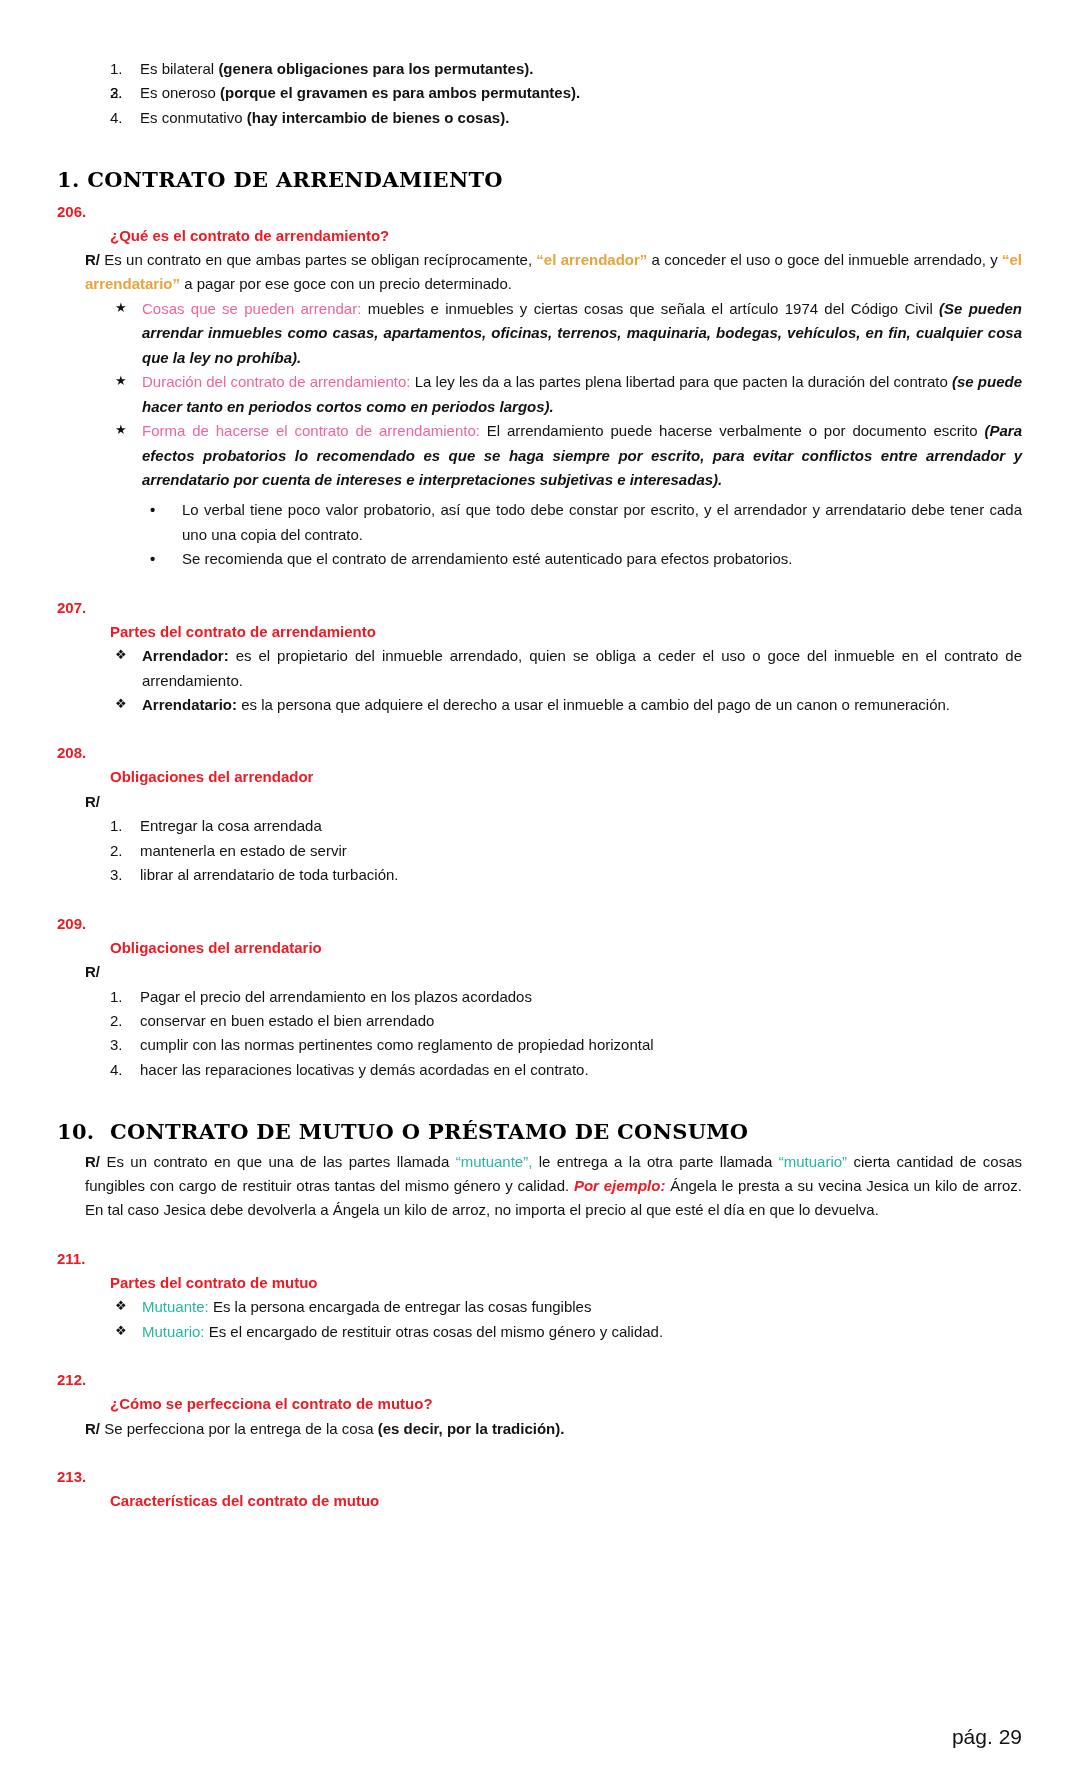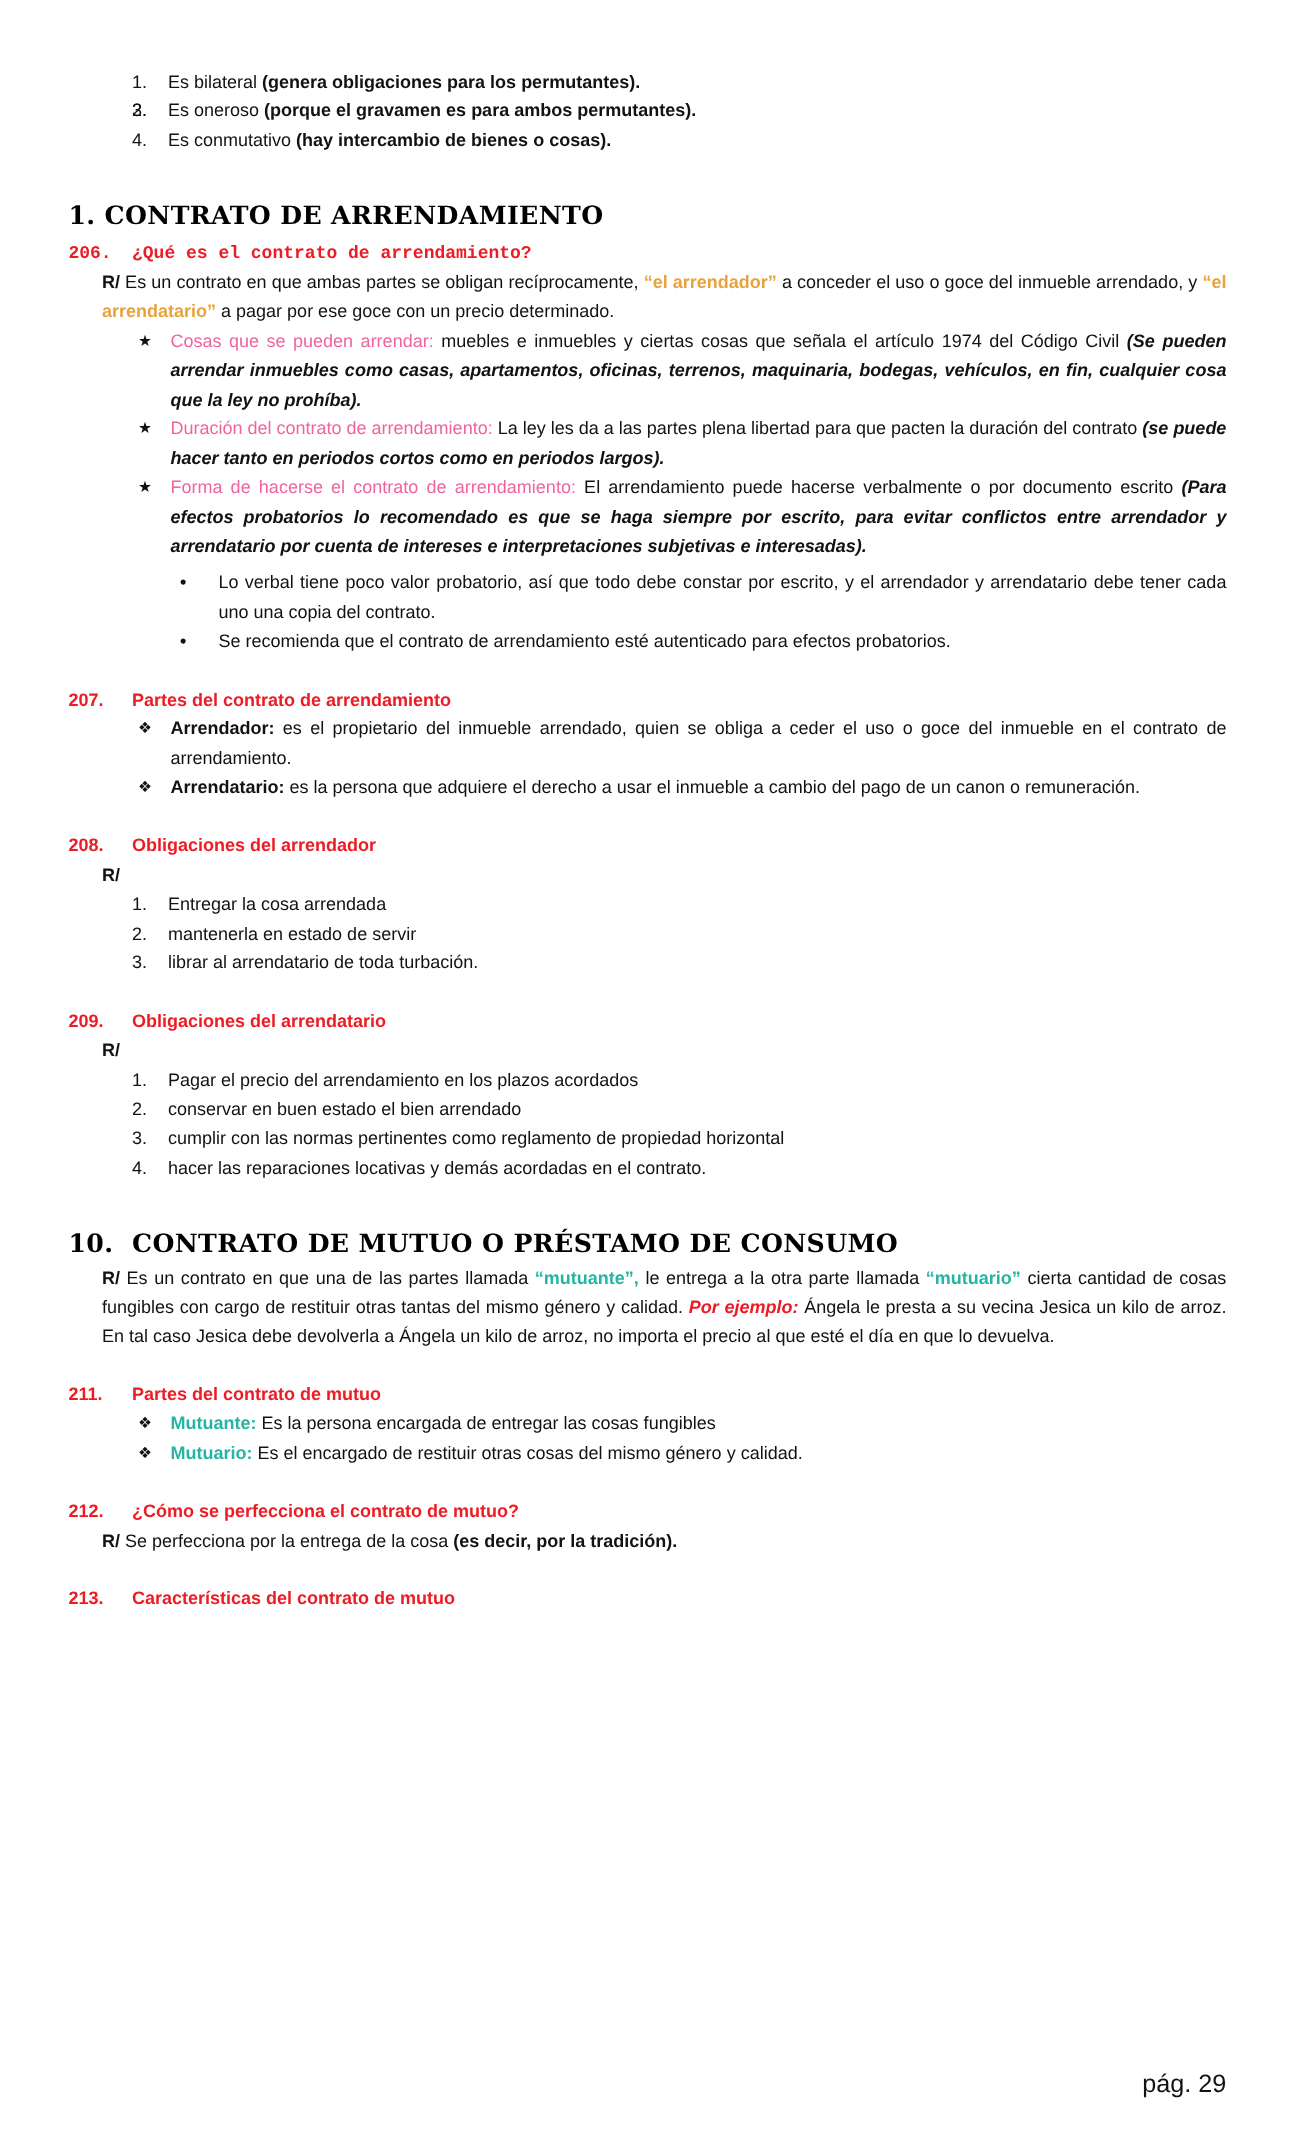--- a/index.html
+++ b/index.html
@@ -8,35 +8,35 @@
     font-family:"Liberation Sans", sans-serif; font-size:15px; line-height:1.63; color:#121212;
   }
   .content { padding:57px 58px 0 57px; }
 
   
   .b  { font-weight:bold; }
   .bi { font-weight:bold; font-style:italic; }
   .red    { color:var(--red,#ed1b24); font-weight:bold; }
   .orange { color:var(--orange,#e8a33c); font-weight:bold; }
   .pink   { color:var(--pink,#f0649e); font-weight:normal; }
-  .teal   { color:var(--teal,#27b5a3); font-weight:bold; }
+  .teal   { color:var(--teal,#27b5a3); font-weight:normal; }
 
   
   .sec {
     font-family:"DejaVu Serif","Liberation Serif",serif;
     font-weight:bold; font-size:21px; line-height:1.3; color:#000;
     margin:36px 0 4px 0; letter-spacing:0.3px; display:flex;
   }
   .sec .sec-num { min-width:53px; }
 
   
   .qrow { display:flex; margin:24px 0 0 0; font-weight:bold; color:var(--red,#ed1b24); }
-  .qrow.first { margin-top:6px;font-family:Liberation Mono, monospace; }
+  .qrow.first { margin-top:6px; }
   .qnum { min-width:53px; flex-shrink:0; }
-  .qtitle { flex:1; }
+  .qtitle { flex:1;margin-top:24px; }
 
   
   .answer { margin:0 0 0 28px; text-align:justify; }
   .rlabel { margin:0 0 0 28px; font-weight:bold; }
   p { margin:0; }
 
   
   .li { position:relative; text-align:justify; }
   .li .marker { position:absolute; }
   .li.num   { padding-left:83px; }  .li.num   .marker { left:53px; }

